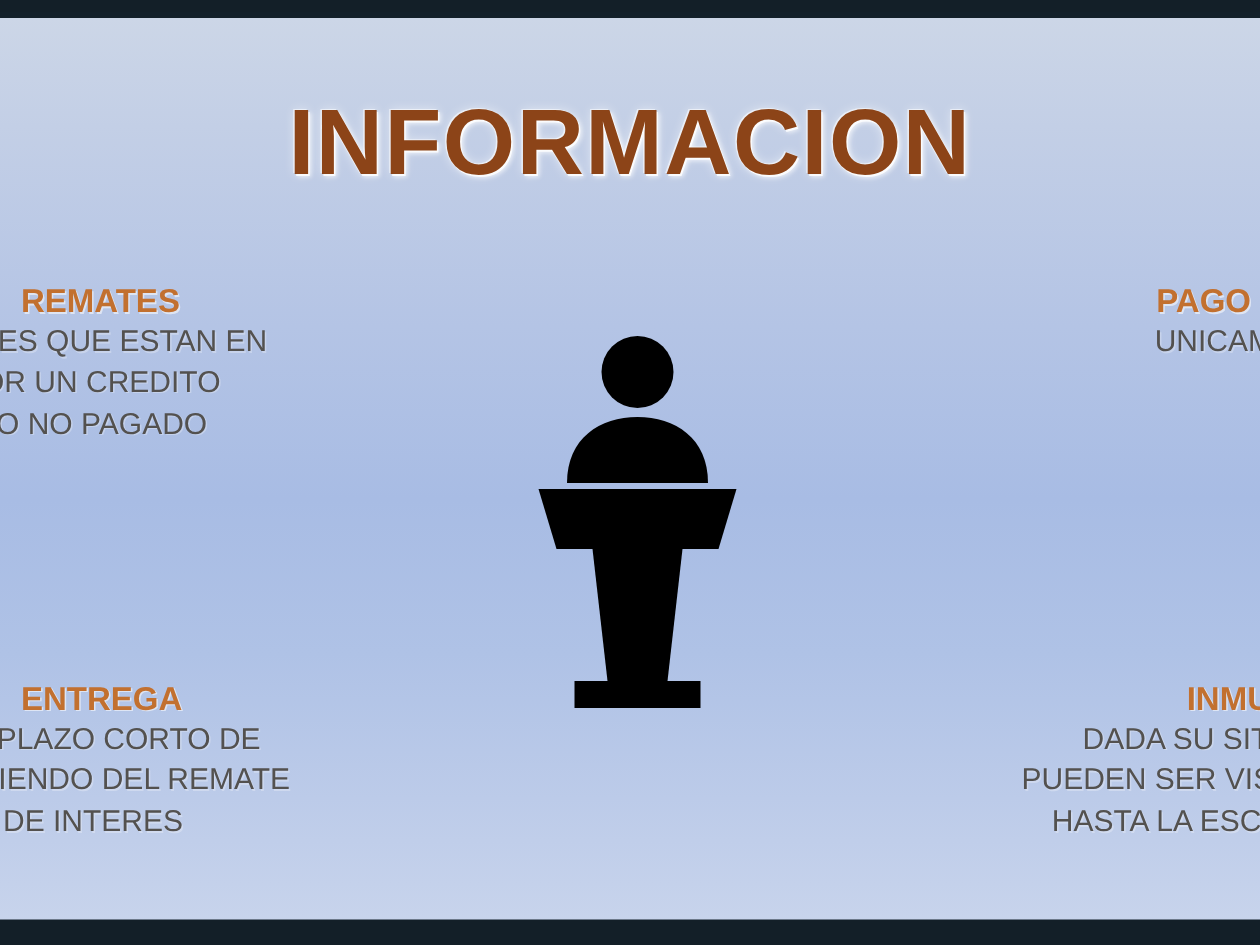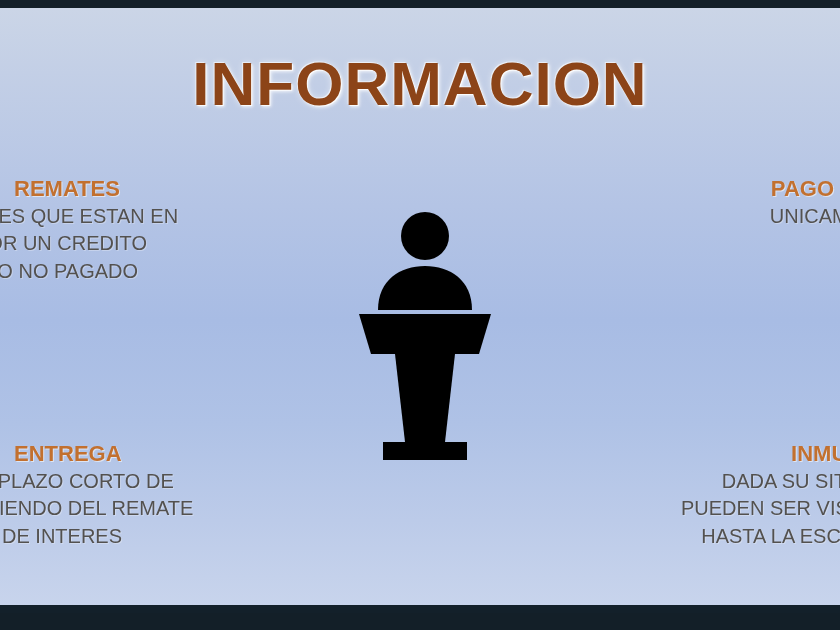--- a/index.html
+++ b/index.html
@@ -30,21 +30,21 @@
     background: #131f28;
     z-index: 5;
   }
   .letterbox.top  { top: 0;    height: 8px; }
   .letterbox.bot  { bottom: 0; height: 17px; }
 
   
   #slide-canvas {
     position: absolute;
     left: 0;
-    top: 0;
+    top: 12px;
     width: 840px;
     height: 605px;
     background: linear-gradient(to bottom,
                 #ccd6e7 0%,
                 #c3cfe6 12%,
                 #b4c4e5 34%,
                 #a8bce4 53%,
                 #afc2e6 70%,
                 #bccbe9 86%,
                 #c8d4ec 100%);

